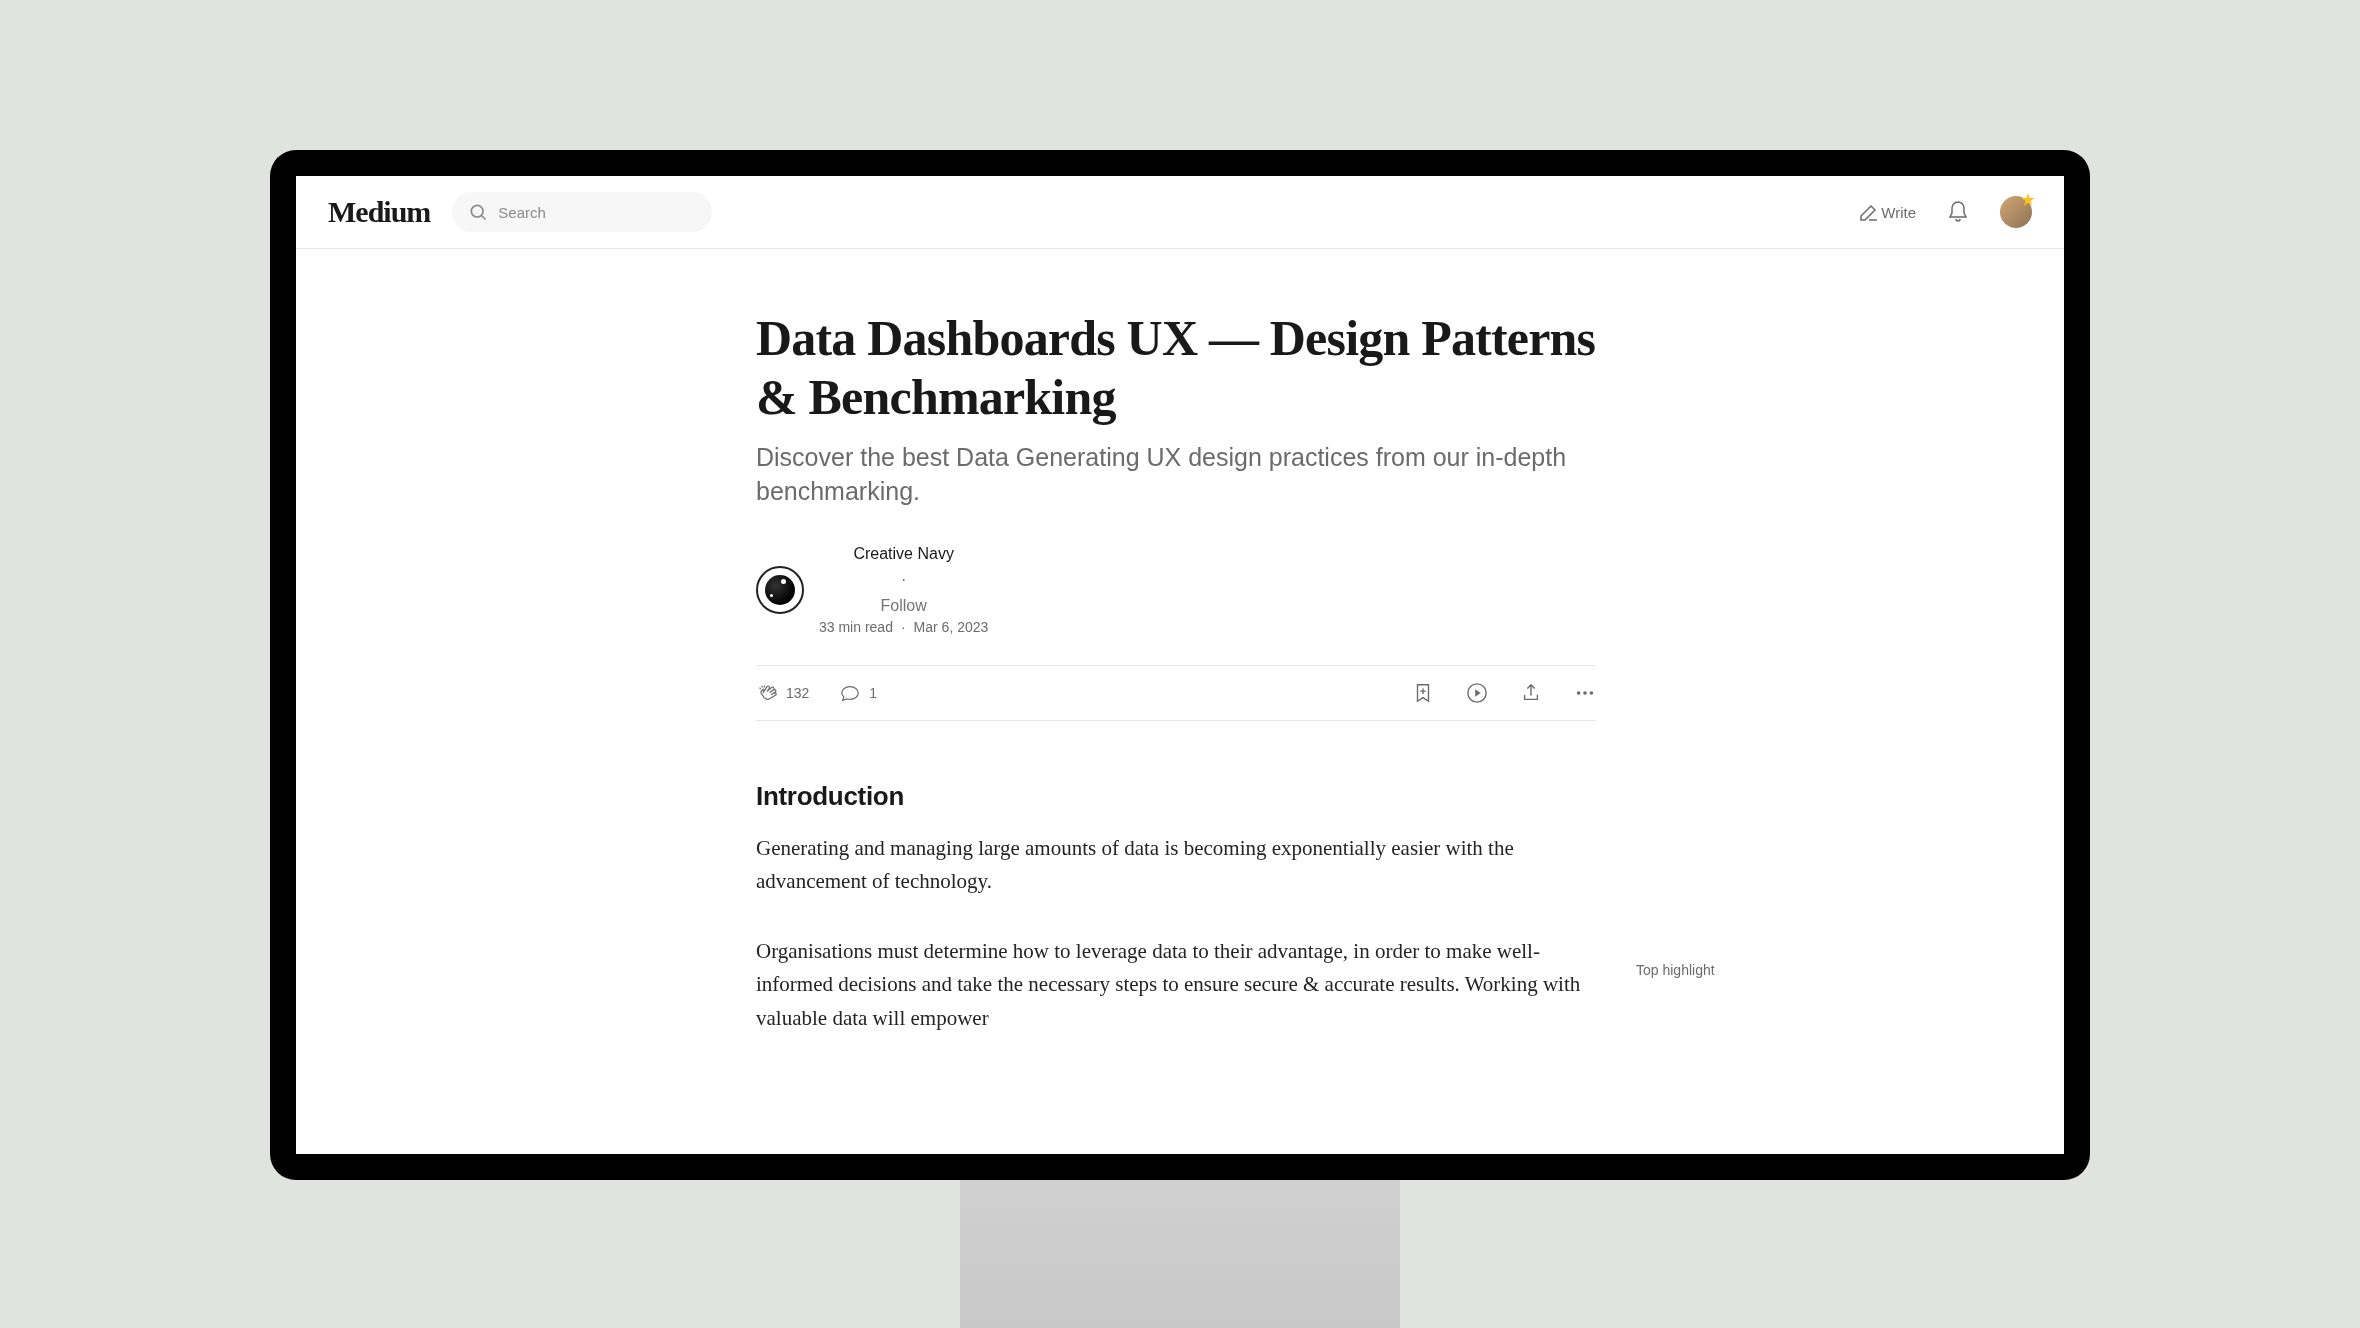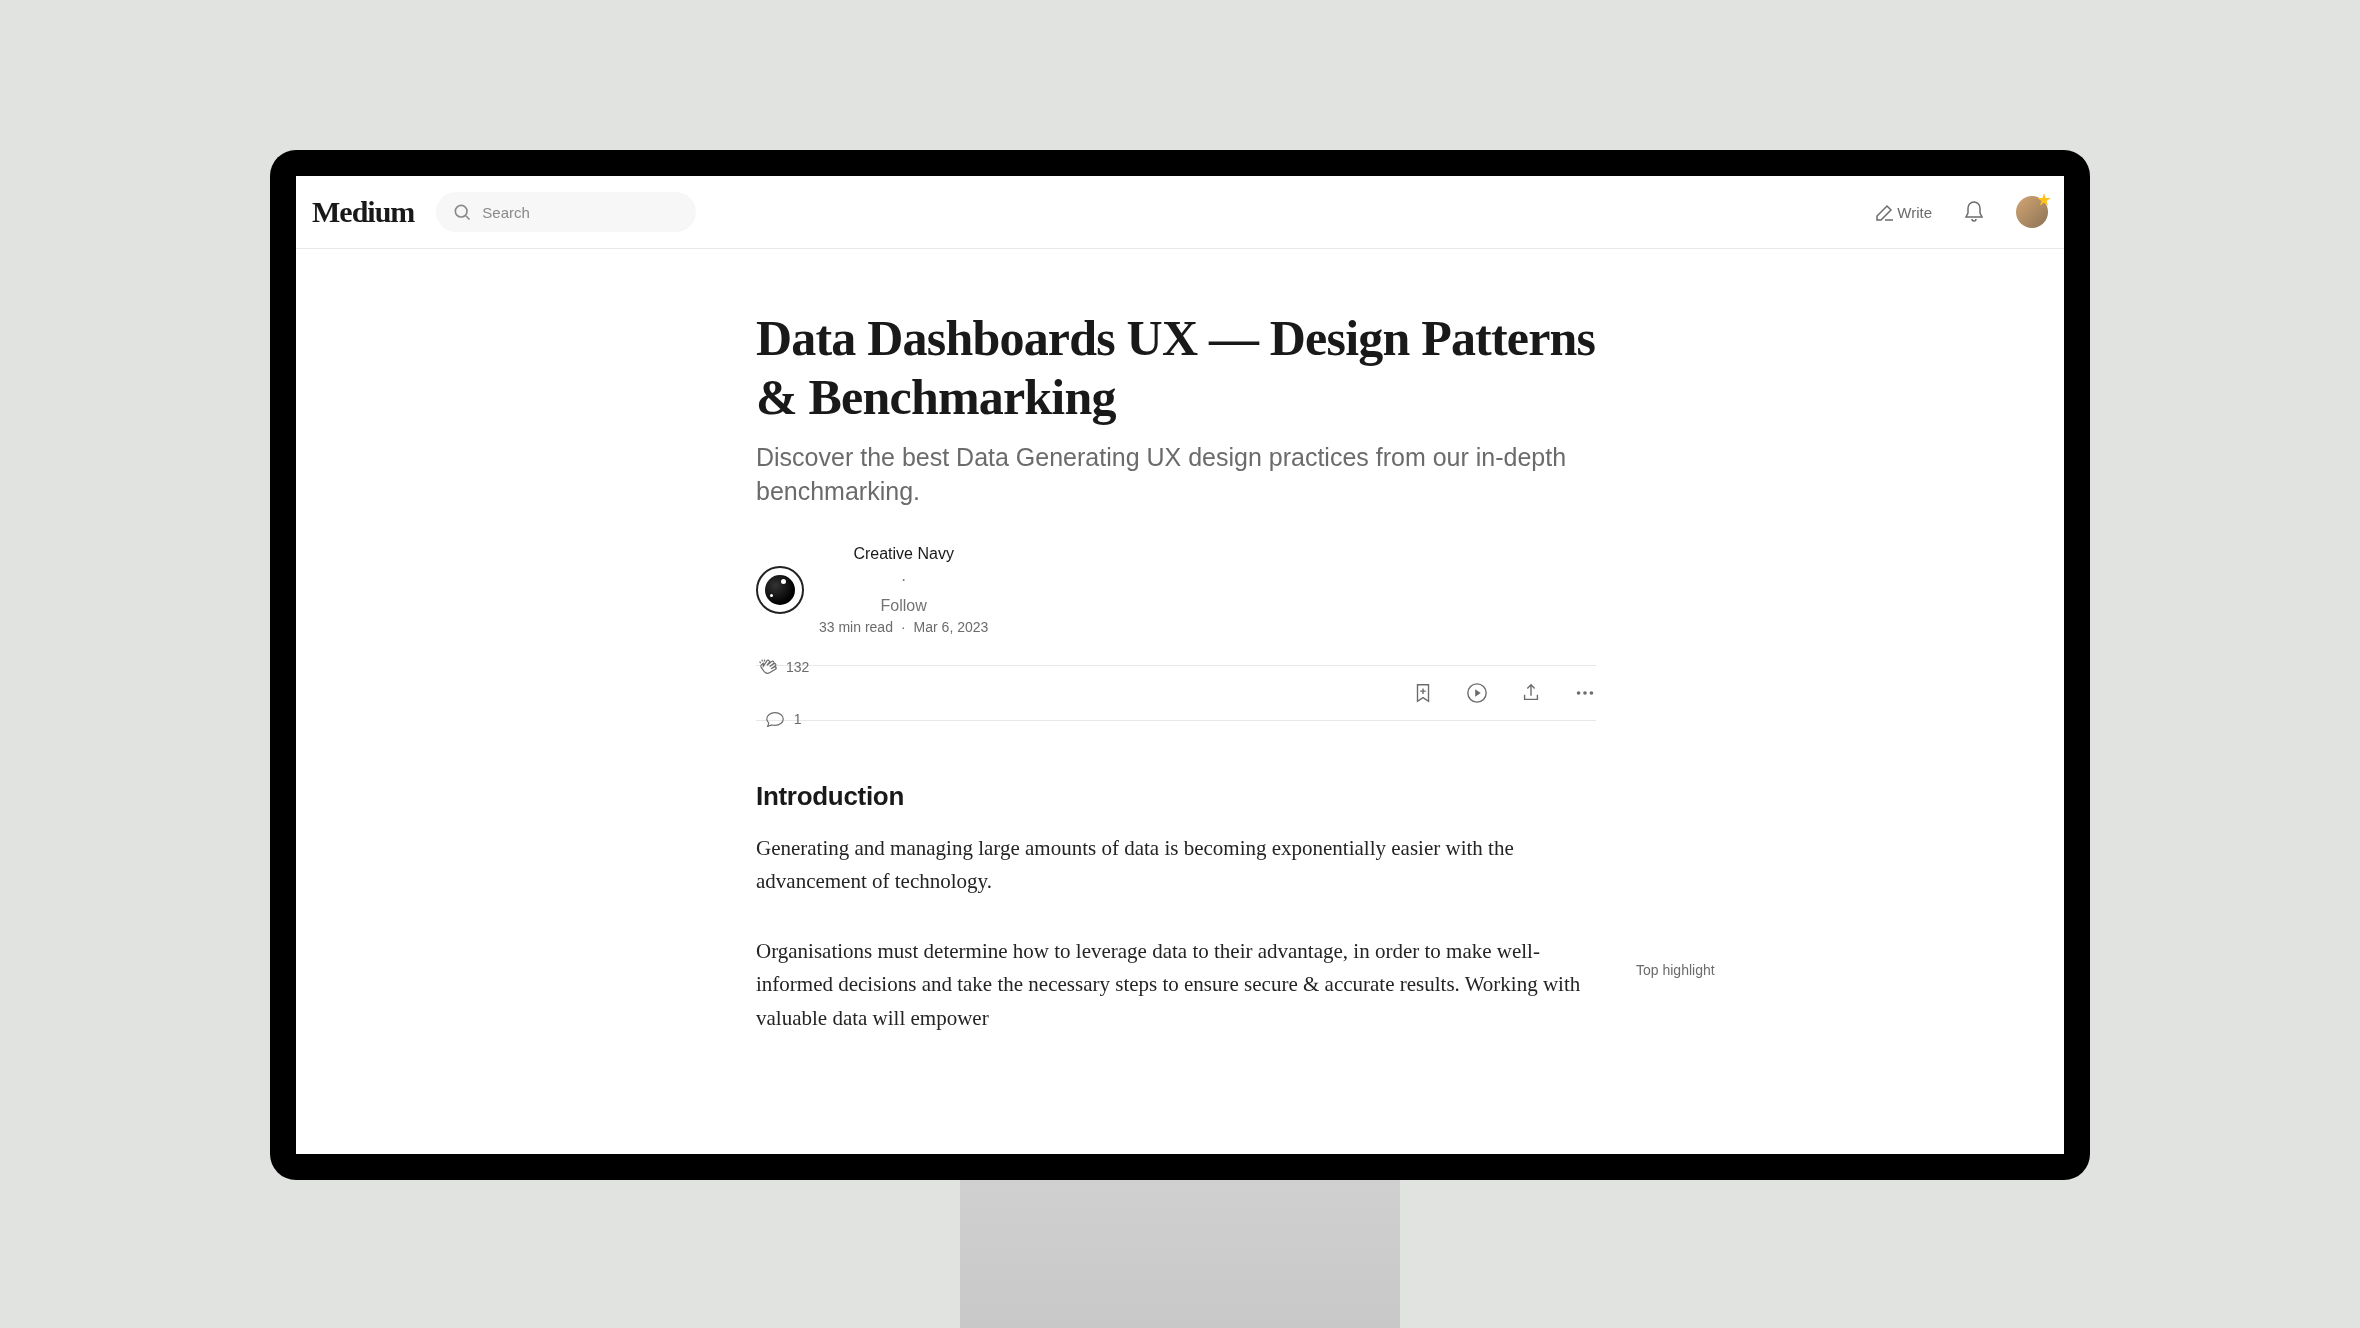--- a/index.html
+++ b/index.html
@@ -39,21 +39,21 @@
     overflow: hidden;
     position: relative;
   }
 
   
   .topbar {
     height: 73px;
     border-bottom: 1px solid #e8e8e8;
     display: flex;
     align-items: center;
-    padding: 0 16px;
+    padding: 0 32px;
   }
   .logo {
     font-family: Georgia, "Times New Roman", serif;
     font-weight: 700;
     font-size: 30px;
     letter-spacing: -1px;
     color: #191919;
   }
   .search-wrap {
     margin-left: 22px;
@@ -171,21 +171,21 @@
 
   
   .engage-bar {
     border-top: 1px solid #e8e8e8;
     border-bottom: 1px solid #e8e8e8;
     height: 56px;
     display: flex;
     align-items: center;
     margin-bottom: 60px;
   }
-  .engage-left { display: flex; align-items: center; gap: 30px; flex-direction: column; }
+  .engage-left { display: flex; align-items: center; gap: 30px; }
   .engage-item { display: flex; align-items: center; gap: 8px; color: #6b6b6b; font-size: 14px; cursor: pointer; }
   .engage-right { margin-left: auto; display: flex; align-items: center; gap: 32px; }
   .icon-btn { color: #6b6b6b; cursor: pointer; display: flex; }
 
   
   .section-heading {
     font-family: -apple-system, "Helvetica Neue", Arial, sans-serif;
     font-weight: 800;
     font-size: 26px;
     color: #191919;

